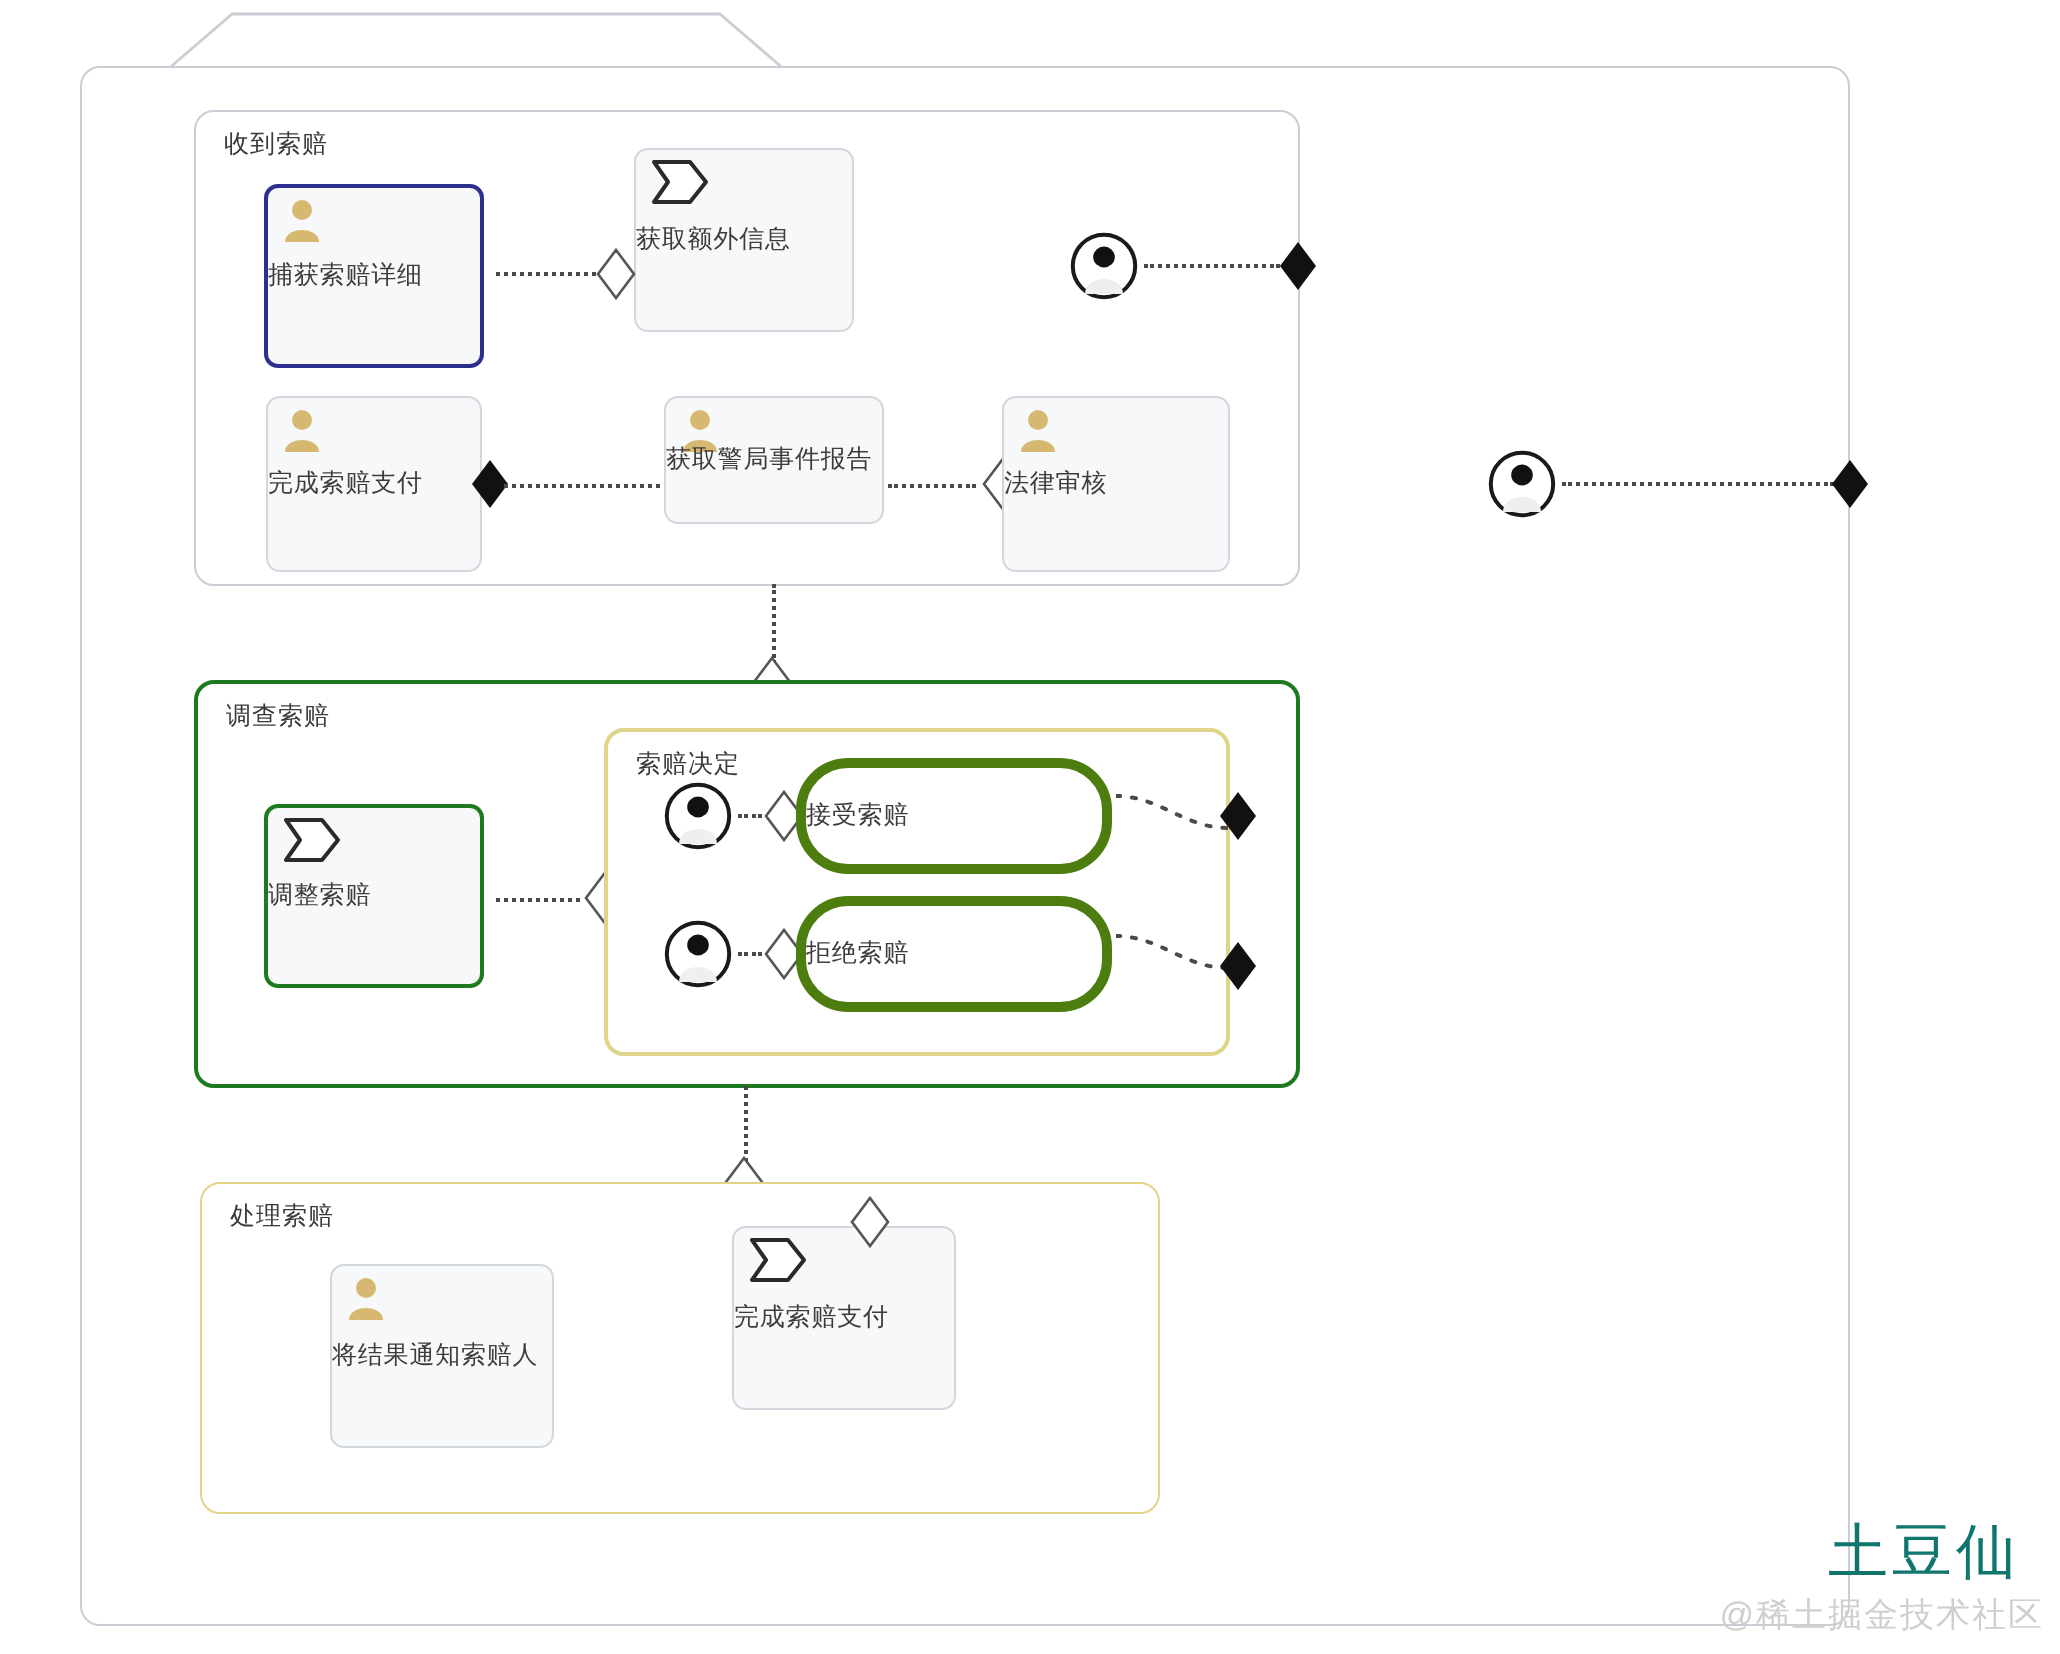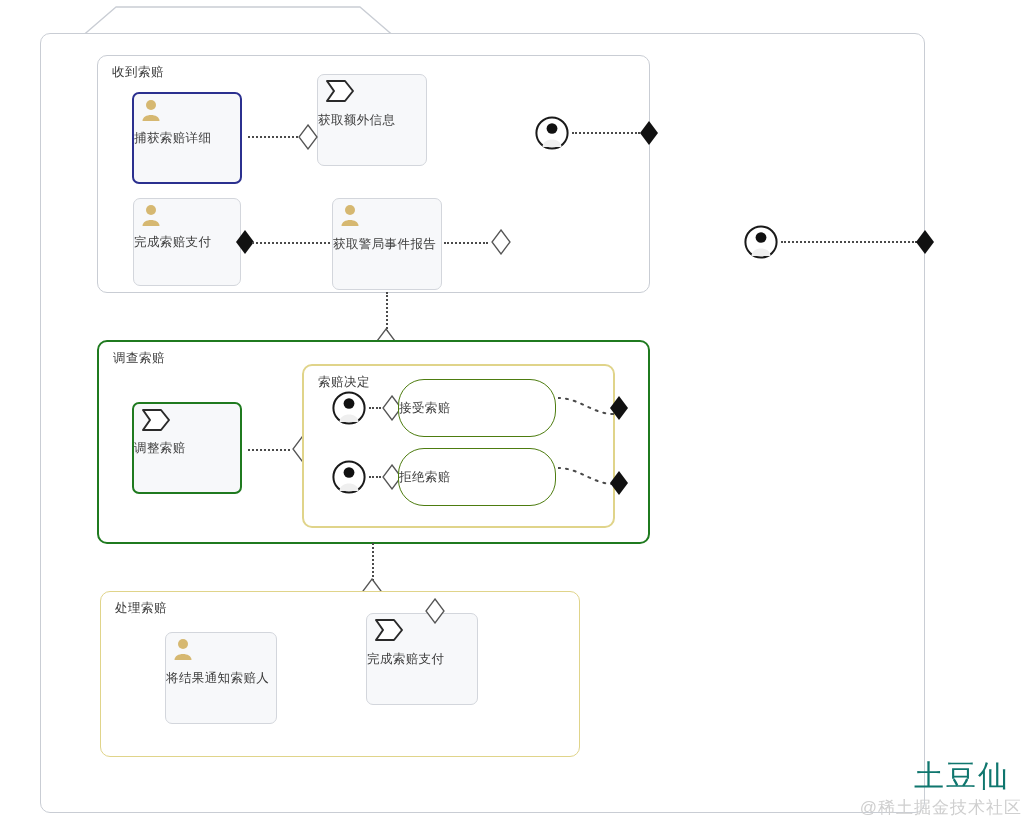--- a/index.html
+++ b/index.html
@@ -89,21 +89,21 @@
     font-size: 12.5px;
     color: #3c3c3c;
     letter-spacing: .4px;
     white-space: nowrap;
   }
 
   
   .stadium {
     box-sizing: border-box;
     background: #ffffff;
-    border: 1px solid #4d7c0f;
+    border: 5px solid #4d7c0f;
     border-radius: 26px;
   }
 
   
   .person-icon {
     position: absolute;
     left: 7px; top: 5px;
     width: 20px; height: 22px;
   }
   .flag-icon {
@@ -200,33 +200,40 @@
       <path d="M 1.5 22 C 1.5 14 18.5 14 18.5 22 Z" fill="#d6b871"></path>
     </svg>
     <span class="card-label">完成索赔支付</span>
   </div>
 
   <svg class="abs diamond-filled" style="left:235px; top:229px;" viewBox="0 0 20 26">
     <path d="M 10 1 L 19 13 L 10 25 L 1 13 Z" fill="#111111"></path>
   </svg>
   <div class="abs dotline" style="left:252px; top:242px; width:82px;"></div>
 
-  <div class="abs card" style="left:332px; top:198px; width:110px; height:92px;">
+  <div class="abs card" style="left:332px; top:198px; width:110px; height:64px;">
     <svg class="person-icon" viewBox="0 0 20 22">
       <circle cx="10" cy="6" r="5" fill="#d6b871"></circle>
       <path d="M 1.5 22 C 1.5 14 18.5 14 18.5 22 Z" fill="#d6b871"></path>
     </svg>
     <span class="card-label">获取警局事件报告</span>
   </div>
 
   <div class="abs dotline" style="left:444px; top:242px; width:44px;"></div>
   <svg class="abs diamond-open" style="left:491px; top:229px;" viewBox="0 0 20 26">
     <path d="M 10 1 L 19 13 L 10 25 L 1 13 Z" fill="#ffffff" stroke="#555" stroke-width="1.3"></path>
   </svg>
 
+  <div class="abs card" style="left:501px; top:198px; width:114px; height:88px;">
+    <svg class="person-icon" viewBox="0 0 20 22">
+      <circle cx="10" cy="6" r="5" fill="#d6b871"></circle>
+      <path d="M 1.5 22 C 1.5 14 18.5 14 18.5 22 Z" fill="#d6b871"></path>
+    </svg>
+    <span class="card-label">法律审核</span>
+  </div>
 
   <svg class="abs avatar-circle" style="left:744px; top:225px;" viewBox="0 0 34 34">
     <circle cx="17" cy="17" r="15.6" fill="#ffffff" stroke="#1a1a1a" stroke-width="2"></circle>
     <ellipse cx="17" cy="12.5" rx="5.4" ry="5.2" fill="#111111"></ellipse>
     <path d="M 7.5 31 C 7.5 21 26.5 21 26.5 31 Z" fill="#efefef"></path>
   </svg>
   <div class="abs dotline" style="left:781px; top:241px; width:136px;"></div>
   <svg class="abs diamond-filled" style="left:915px; top:229px;" viewBox="0 0 20 26">
     <path d="M 10 1 L 19 13 L 10 25 L 1 13 Z" fill="#111111"></path>
   </svg>

